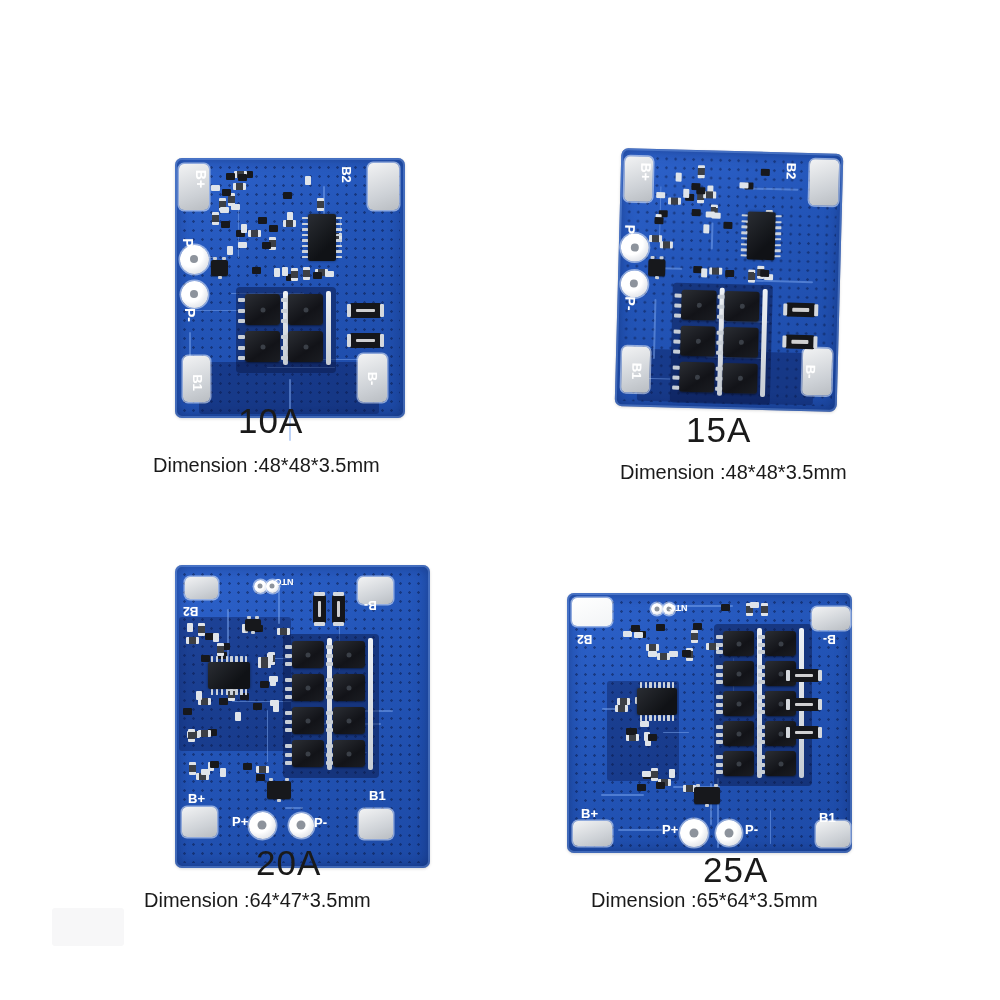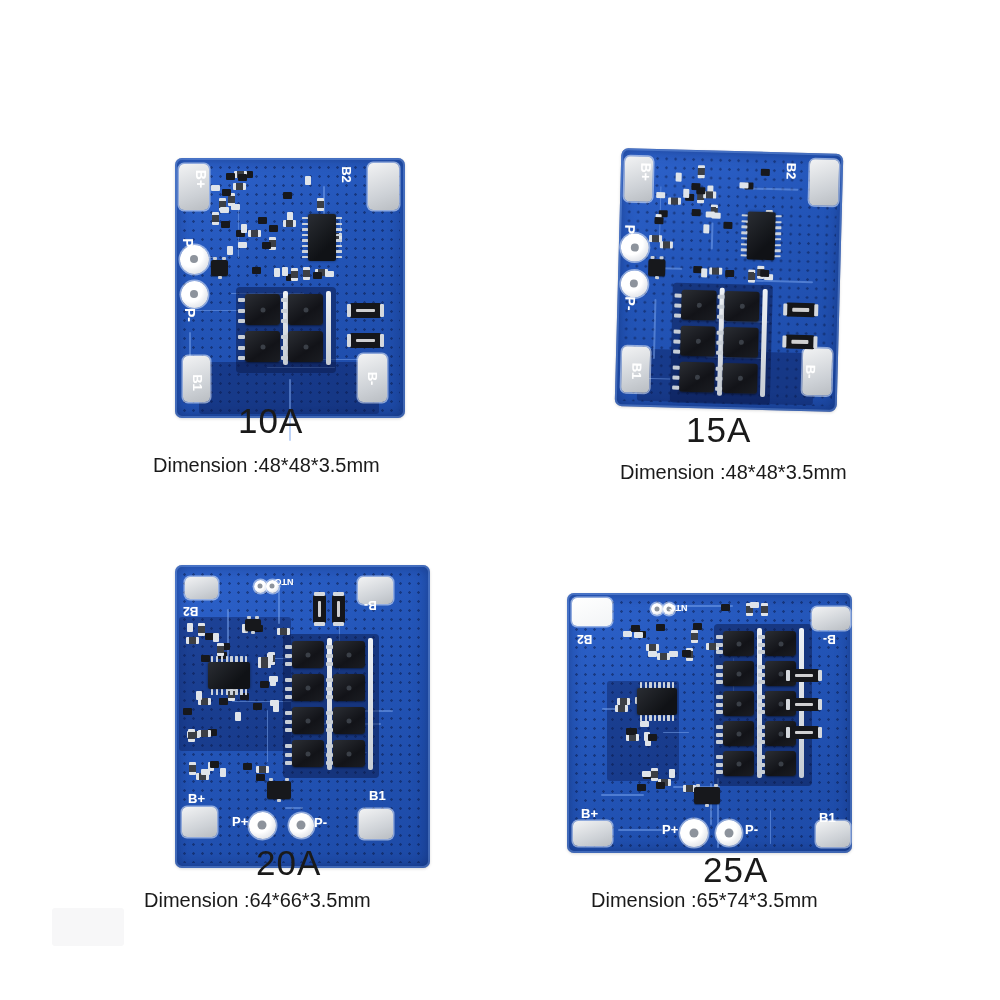--- a/index.html
+++ b/index.html
@@ -522,21 +522,21 @@
         </div>
         <div class="silk" style="left: 8px; top: 40px; font-size: 12px; transform: rotate(180deg); transform-origin: center center;">B2</div>
         <div class="silk" style="left: 100px; top: 12px; font-size: 9px; transform: rotate(180deg); transform-origin: center center;">NTC</div>
         <div class="silk" style="left: 189px; top: 34px; font-size: 12px; transform: rotate(180deg); transform-origin: center center;">B-</div>
         <div class="silk" style="left: 13px; top: 227px; font-size: 13px; transform: rotate(0deg); transform-origin: center center;">B+</div>
         <div class="silk" style="left: 194px; top: 224px; font-size: 13px; transform: rotate(0deg); transform-origin: center center;">B1</div>
         <div class="silk" style="left: 57px; top: 250px; font-size: 13px; transform: rotate(0deg); transform-origin: center center;">P+</div>
         <div class="silk" style="left: 139px; top: 251px; font-size: 13px; transform: rotate(0deg); transform-origin: center center;">P-</div>
       </div>
     <figcaption class="caption" id="cap2">20A</figcaption>
-    <div class="dimension" id="dim2">Dimension :64*66*3.5mm</div>
+    <div class="dimension" id="dim2">Dimension :64*47*3.5mm</div>
   </figure>
 
   <figure class="panel" id="panel3">
     <div class="pcb" id="pcb3">
         <div class="dark" style="left: 40px; top: 88px; width: 72px; height: 100px;"></div>
         <div class="trace" style="left: 202.545px; top: 216.575px; width: 1.6px; height: 33.9974px;"></div>
         <div class="trace" style="left: 105.938px; top: 193.397px; width: 46.5703px; height: 1.6px;"></div>
         <div class="trace" style="left: 103.029px; top: 12.2441px; width: 63.2168px; height: 1.6px;"></div>
         <div class="trace" style="left: 95.5339px; top: 138.547px; width: 26.4636px; height: 1.6px;"></div>
         <div class="trace" style="left: 50.7863px; top: 235.931px; width: 43.9075px; height: 1.6px;"></div>
@@ -701,17 +701,17 @@
         </div>
         <div class="silk" style="left: 10px; top: 40px; font-size: 12px; transform: rotate(180deg); transform-origin: center center;">B2</div>
         <div class="silk" style="left: 102px; top: 10px; font-size: 9px; transform: rotate(180deg); transform-origin: center center;">NTC</div>
         <div class="silk" style="left: 256px; top: 40px; font-size: 12px; transform: rotate(180deg); transform-origin: center center;">B-</div>
         <div class="silk" style="left: 14px; top: 214px; font-size: 13px; transform: rotate(0deg); transform-origin: center center;">B+</div>
         <div class="silk" style="left: 252px; top: 218px; font-size: 13px; transform: rotate(0deg); transform-origin: center center;">B1</div>
         <div class="silk" style="left: 95px; top: 230px; font-size: 13px; transform: rotate(0deg); transform-origin: center center;">P+</div>
         <div class="silk" style="left: 178px; top: 230px; font-size: 13px; transform: rotate(0deg); transform-origin: center center;">P-</div>
       </div>
     <figcaption class="caption" id="cap3">25A</figcaption>
-    <div class="dimension" id="dim3">Dimension :65*74*3.5mm</div>
+    <div class="dimension" id="dim3">Dimension :65*64*3.5mm</div>
   </figure>
 
   <div class="watermark-patch"></div>
 </div>
 
 </body></html>

